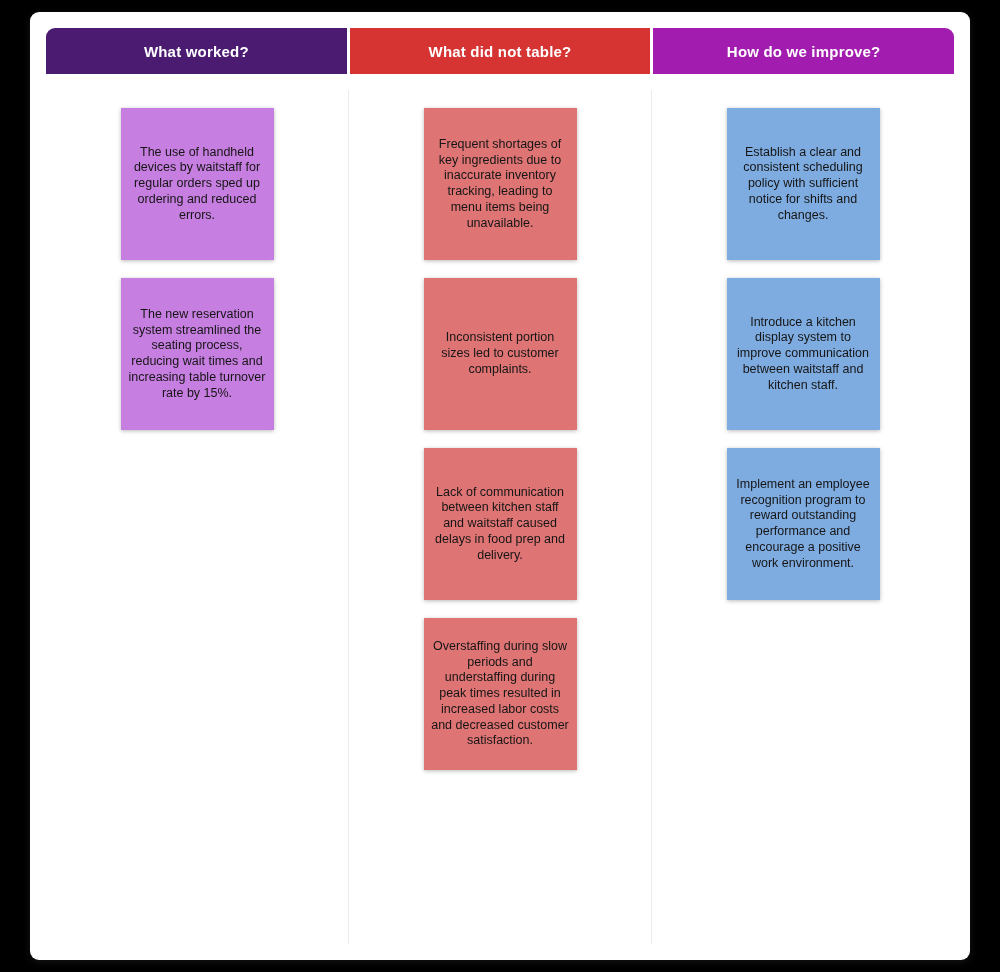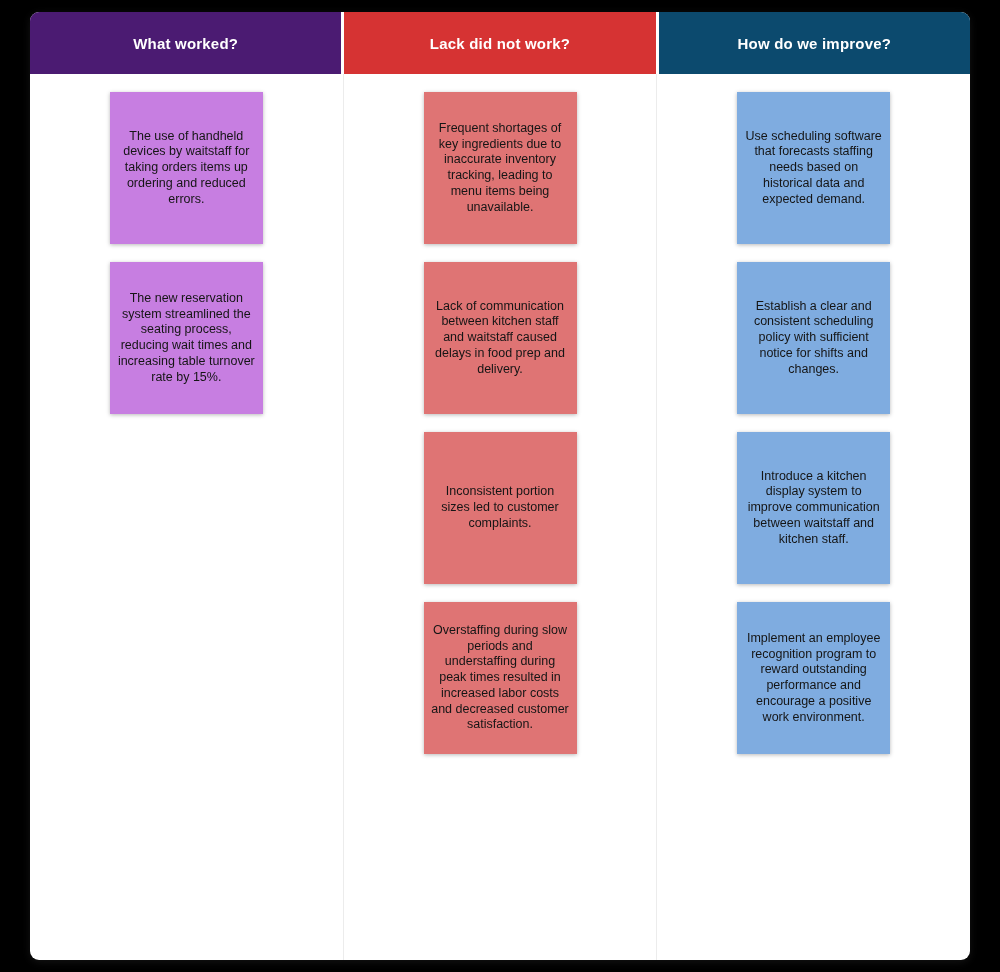--- a/index.html
+++ b/index.html
@@ -1,15 +1,15 @@
 <!DOCTYPE html>
 <html><head>
 <meta charset="utf-8">
 <style>
-  * { margin: 0; padding: 0; box-sizing: border-box; }
+  * { margin: 0; padding: 8px; box-sizing: border-box; }
   html, body {
     width: 1000px; height: 972px;
     background: #000000;
     font-family: "Liberation Sans", sans-serif;
     overflow: hidden;
   }
   .canvas {
     position: absolute;
     left: 30px; top: 12px;
     width: 940px; height: 948px;
@@ -30,21 +30,21 @@
     display: flex;
     align-items: center;
     justify-content: center;
     color: #ffffff;
     font-weight: bold;
     font-size: 15px;
     letter-spacing: 0.2px;
   }
   .col-header.purple { background: #4B1B72; border-top-left-radius: 9px; }
   .col-header.red    { background: #D63333; }
-  .col-header.blue   { background: #0c4a6e; border-top-right-radius: 9px; text-align: right; }
+  .col-header.blue   { background: #a21caf; border-top-right-radius: 9px; text-align: right; }
   .content-row {
     flex: 1 1 auto;
     display: flex;
     min-height: 0;
   }
   .column {
     flex: 1 1 0;
     display: flex;
     flex-direction: column;
     align-items: center;
@@ -72,42 +72,41 @@
 </head>
 <body>
 
 <div class="canvas">
 
   <div class="header-row">
     <div class="col-header purple">
       <span>What worked?</span>
     </div>
     <div class="col-header red">
-      <span>Lack did not work?</span>
+      <span>What did not table?</span>
     </div>
     <div class="col-header blue">
       <span>How do we improve?</span>
     </div>
   </div>
 
   <div class="content-row">
 
     <div class="column">
-      <div class="note purple">The use of handheld devices by waitstaff for taking orders items up ordering and reduced errors.</div>
+      <div class="note purple">The use of handheld devices by waitstaff for regular orders sped up ordering and reduced errors.</div>
       <div class="note purple">The new reservation system streamlined the seating process, reducing wait times and increasing table turnover rate by 15%.</div>
     </div>
 
     <div class="column">
       <div class="note red">Frequent shortages of key ingredients due to inaccurate inventory tracking, leading to menu items being unavailable.</div>
+      <div class="note red">Inconsistent portion sizes led to customer complaints.</div>
       <div class="note red">Lack of communication between kitchen staff and waitstaff caused delays in food prep and delivery.</div>
-      <div class="note red">Inconsistent portion sizes led to customer complaints.</div>
       <div class="note red">Overstaffing during slow periods and understaffing during peak times resulted in increased labor costs and decreased customer satisfaction.</div>
     </div>
 
     <div class="column">
-      <div class="note blue">Use scheduling software that forecasts staffing needs based on historical data and expected demand.</div>
       <div class="note blue">Establish a clear and consistent scheduling policy with sufficient notice for shifts and changes.</div>
       <div class="note blue">Introduce a kitchen display system to improve communication between waitstaff and kitchen staff.</div>
       <div class="note blue">Implement an employee recognition program to reward outstanding performance and encourage a positive work environment.</div>
     </div>
 
   </div>
 </div>
 
 </body></html>

